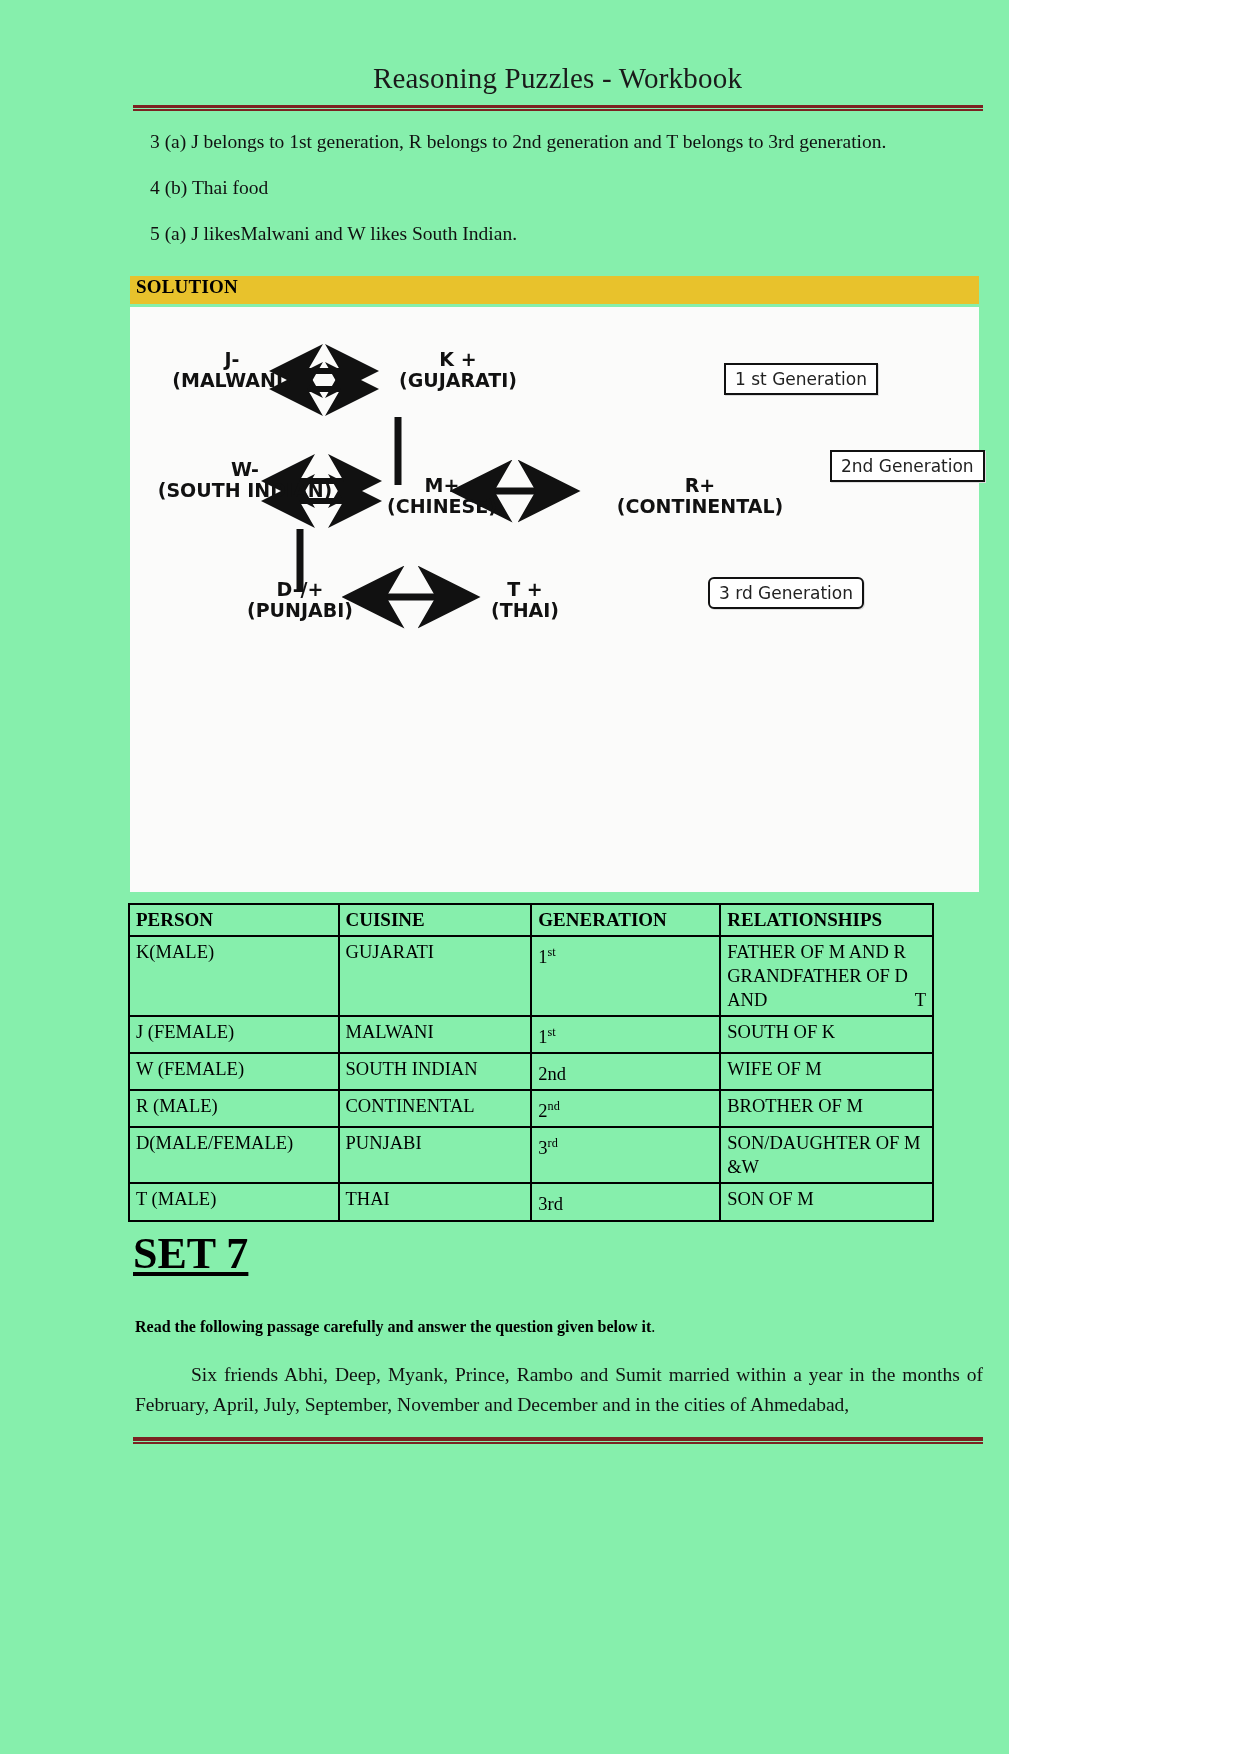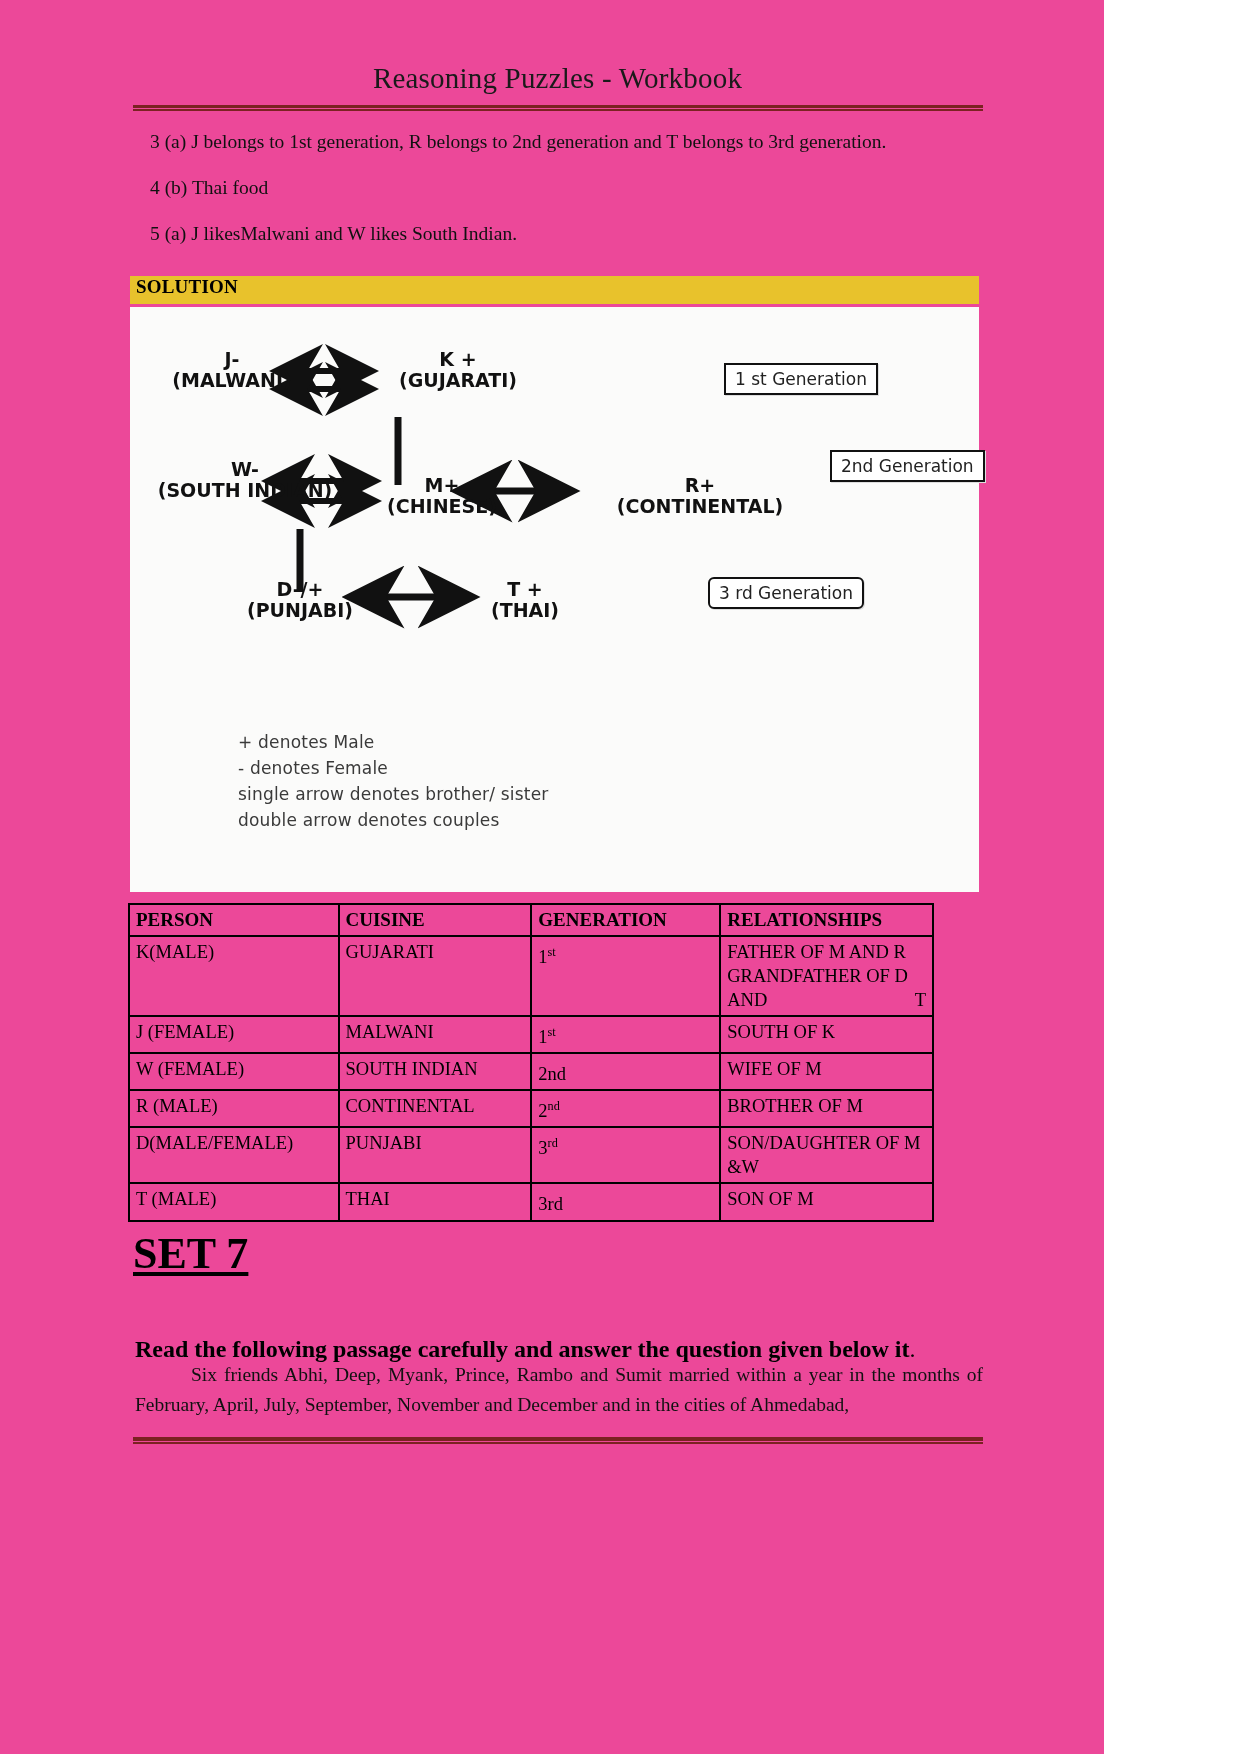--- a/index.html
+++ b/index.html
@@ -12,23 +12,23 @@
     height: 1754px;
     font-family: "Liberation Serif", serif;
     color: #000000;
     position: relative;
     overflow: hidden;
   }
 
   .page {
     position: absolute;
     left: 0; top: 0;
-    width: 1104px;
+    width: 1009px;
     height: 1754px;
-    background: #ec4899;
+    background: #86efac;
   }
 
   
   .doc-header {
     position: absolute;
     left: 135px;
     top: 62px;
     width: 845px;
     text-align: center;
   }
@@ -181,24 +181,23 @@
     text-decoration: underline;
     text-underline-offset: 4px;
     color: #000;
   }
 
   .read-instruction {
     position: absolute;
     left: 135px;
     top: 1318px;
     width: 850px;
-    font-size: 24px;
+    font-size: 16px;
     font-weight: bold;
     color: #000;
-    margin-top: 18px;
   }
   .read-instruction .tail { font-weight: normal; }
 
   .passage {
     position: absolute;
     left: 135px;
     top: 1360px;
     width: 848px;
     font-size: 19.5px;
     line-height: 30px;
@@ -312,26 +311,20 @@
 
     <div class="node-label" style="left:315px; top:272px; width:160px;">
       <span class="code">T +</span>
       <span class="cuisine">(THAI)</span>
     </div>
 
     <div class="gen-box" style="left:594px; top:56px;">1 st Generation</div>
     <div class="gen-box" style="left:700px; top:143px;">2nd Generation</div>
     <div class="gen-box" style="left:578px; top:270px;border-radius:6px;">3 rd Generation</div>
 
-    <div class="legend">
-      <div>+ denotes Male</div>
-      <div>- denotes Female</div>
-      <div>single arrow denotes brother/ sister</div>
-      <div>double arrow denotes couples</div>
-    </div>
   </div>
 
   <table class="info-table">
     <thead>
       <tr>
         <th class="col-person">PERSON</th>
         <th class="col-cuisine">CUISINE</th>
         <th class="col-gen">GENERATION</th>
         <th class="col-rel">RELATIONSHIPS</th>
       </tr>

